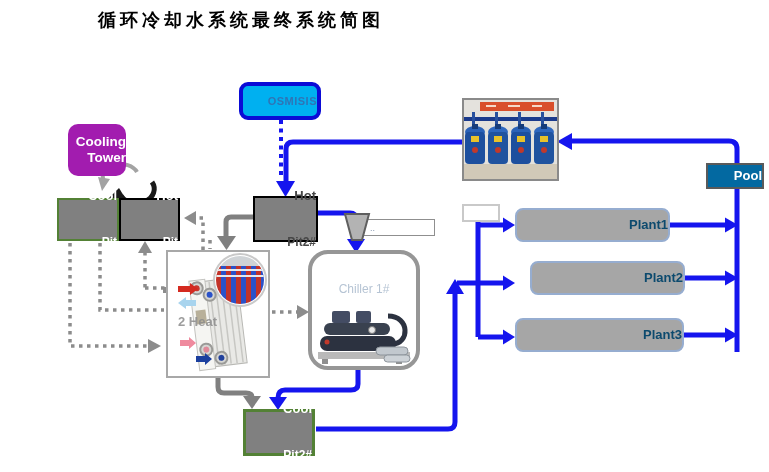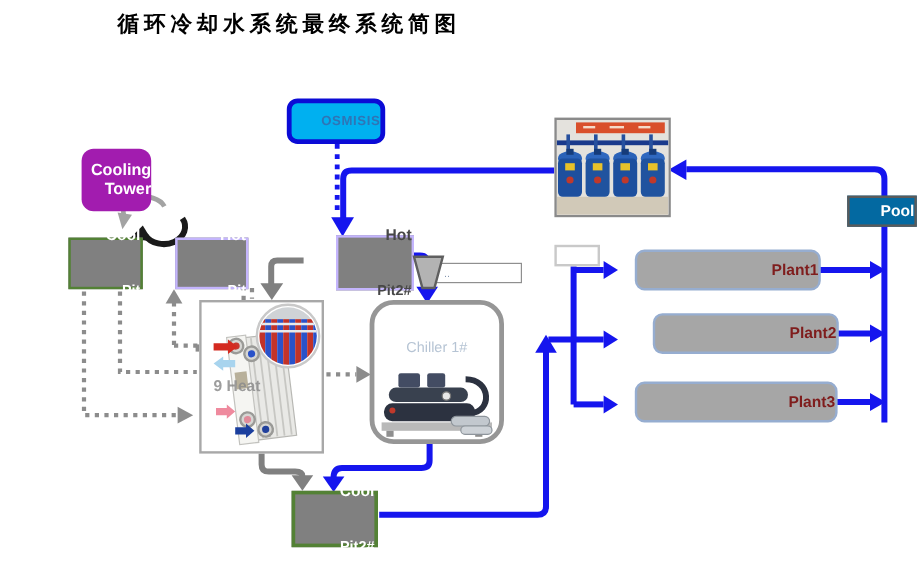--- a/index.html
+++ b/index.html
@@ -9,32 +9,32 @@
   .node{position:absolute;box-sizing:border-box;display:flex;flex-direction:column;
         align-items:flex-end;justify-content:center;z-index:2;line-height:1.15;
         font-weight:600;color:#fff;text-align:center;}
   .title{position:absolute;left:98px;top:8px;z-index:2;font-family:"DejaVu Sans","Liberation Sans",sans-serif;
          font-size:18px;font-weight:700;color:#000;letter-spacing:4px;white-space:nowrap;text-align:right;}
   .tower{left:68px;top:124px;width:58px;height:52px;background:#a21caf;border-radius:10px;
          font-size:13.5px;}
   .pit{background:#808080;font-size:13px;gap:32px;}
   .pit .l2{font-size:12px;}
   .cool-b{border:2px solid #538135;}
-  .hot-b{border:2px solid #c4b5fd;margin-left:27px;}
+  .hot-b{border:2px solid #000000;}
   .coolpit{left:57px;top:198px;width:62px;height:43px;}
   .hotpit{left:119px;top:198px;width:61px;height:43px;}
   .hotpit2{left:253px;top:196px;width:65px;height:46px;color:#474747;}
   .coolpit2{left:243px;top:409px;width:72px;height:47px;border-width:3px;}
   .pool{left:706px;top:163px;width:58px;height:26px;background:#0369a1;
         border:2px solid #5a5a5a;font-size:13px;}
   .osmisis{left:239px;top:82px;width:82px;height:38px;background:#00b0f0;
            border:4px solid #0b0bd6;border-radius:9px;color:#2e75b6;font-size:11px;
            font-weight:600;letter-spacing:.5px;}
   .plant{width:155px;height:34px;background:#a6a6a6;border:2px solid #96add0;
-         border-radius:8px;font-size:13px;color:#7f1d1d;margin-left:14px;}
+         border-radius:8px;font-size:13px;color:#0c4a6e;}
   .plant1{left:515px;top:208px;}
   .plant2{left:530px;top:261px;}
   .plant3{left:515px;top:318px;width:169px;}
   .whitebox{position:absolute;left:462px;top:204px;width:38px;height:18px;background:#fff;
             border:2px solid #c9c9c9;z-index:2;box-sizing:border-box;}
   .annot{position:absolute;left:363px;top:219px;width:72px;height:17px;background:#fff;
          border:1px solid #8f8f8f;z-index:2;box-sizing:border-box;font-size:9px;
          color:#8496b0;display:flex;align-items:center;padding-left:6px;}
   .imgframe{position:absolute;box-sizing:border-box;background:#fff;z-index:2;}
   .filter{left:462px;top:98px;width:97px;height:83px;border:2px solid #8a8a8a;}
@@ -257,21 +257,21 @@
             <rect x="88" y="14" width="5" height="40" fill="#c23329"></rect>
               <rect x="93" y="14" width="5" height="40" fill="#2a52c9"></rect>
           </g>
           <g stroke="#e8eaec" stroke-width="2">
             <line x1="46" y1="18" x2="98" y2="18"></line>
               <line x1="46" y1="24" x2="98" y2="24"></line>
           </g>
         </g>
       </g>
     </svg>
-    <span class="ghost">9 Heat</span>
+    <span class="ghost">2 Heat</span>
   </div>
 
   <div class="imgframe chiller">
     <span class="lbl">Chiller 1#</span>
     <svg width="104" height="112" style="position:absolute;left:0;top:0;">
       <g transform="translate(0,44)">
         <rect x="6" y="54" width="92" height="7" fill="#b9b9b9"></rect>
         <rect x="10" y="61" width="6" height="5" fill="#8f8f8f"></rect>
           <rect x="84" y="61" width="6" height="5" fill="#8f8f8f"></rect>
         <path d="M 80 46 C 98 46 98 18 76 18" stroke="#2c3240" stroke-width="5" fill="none"></path>

